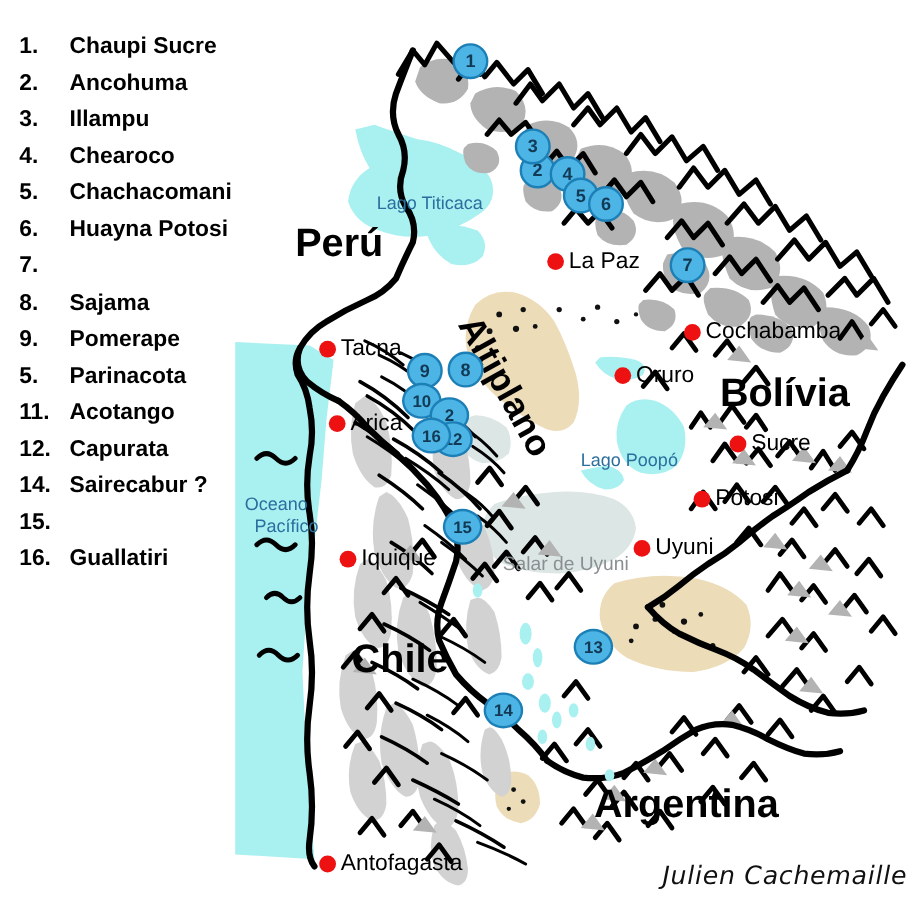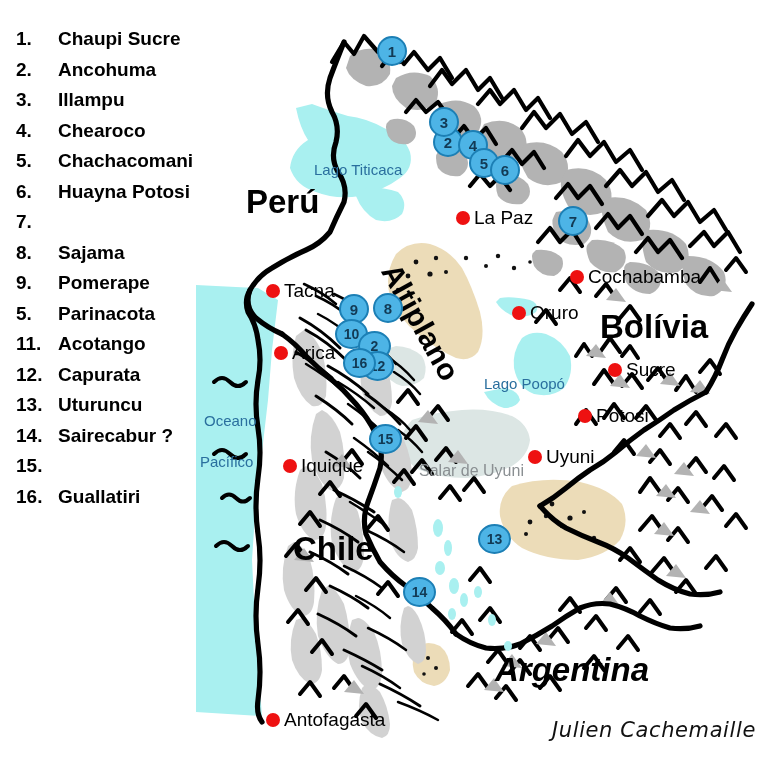--- a/index.html
+++ b/index.html
@@ -168,24 +168,20 @@
       <span class="legend-num">5.</span>
       <span class="legend-name">Parinacota</span>
     </div>
     <div class="legend-row">
       <span class="legend-num">11.</span>
       <span class="legend-name">Acotango</span>
     </div>
     <div class="legend-row">
       <span class="legend-num">12.</span>
       <span class="legend-name">Capurata</span>
-    </div>
-    <div class="legend-row">
-      <span class="legend-num">13.</span>
-      <span class="legend-name">Uturuncu</span>
     </div>
     <div class="legend-row">
       <span class="legend-num">14.</span>
       <span class="legend-name">Sairecabur ?</span>
     </div>
     <div class="legend-row">
       <span class="legend-num">15.</span>
     </div>
     <div class="legend-row">
       <span class="legend-num">16.</span>
@@ -468,29 +464,29 @@
       <path d="M214,382 q8,-8 16,0 q8,8 16,0"></path>
       <path d="M214,454 q8,-8 16,0 q8,8 16,0"></path>
       <path d="M222,498 q7,-7 14,0 q7,7 14,0"></path>
       <path d="M216,546 q8,-8 16,0 q8,8 16,0"></path>
     </g>
   </svg>
 
   <div class="map-label country-label" style="left:222px; top:183px;margin-left:24px;">Perú</div>
   <div class="map-label country-label" style="left:600px; top:308px;">Bolívia</div>
   <div class="map-label country-label" style="left:293px; top:530px;">Chile</div>
-  <div class="map-label country-label" style="left:495px; top:651px;font-style:italic;">Argentina</div>
+  <div class="map-label country-label" style="left:495px; top:651px;">Argentina</div>
 
   <div class="map-label altiplano-label" style="left:404px; top:258px;">Altiplano</div>
   <div class="map-label salt-label" style="left:419px; top:435px;">Salar de Uyuni</div>
 
   <div class="map-label water-label" style="left:314px; top:161px;">Lago Titicaca</div>
   <div class="map-label water-label" style="left:484px; top:375px;">Lago Poopó</div>
   <div class="map-label water-label" style="left:204px; top:412px;">Oceano</div>
-  <div class="map-label water-label" style="left:200px; top:430px;margin-top:23px;">Pacífico</div>
+  <div class="map-label water-label" style="left:212px; top:430px;">Pacífico</div>
 
   <div class="city-dot" style="left:456px; top:211px;"></div>
   <div class="map-label city-label" style="left:474px; top:207px;">La Paz</div>
 
   <div class="city-dot" style="left:570px; top:270px;"></div>
   <div class="map-label city-label" style="left:588px; top:266px;">Cochabamba</div>
 
   <div class="city-dot" style="left:512px; top:306px;"></div>
   <div class="map-label city-label" style="left:530px; top:302px;">Oruro</div>
 

